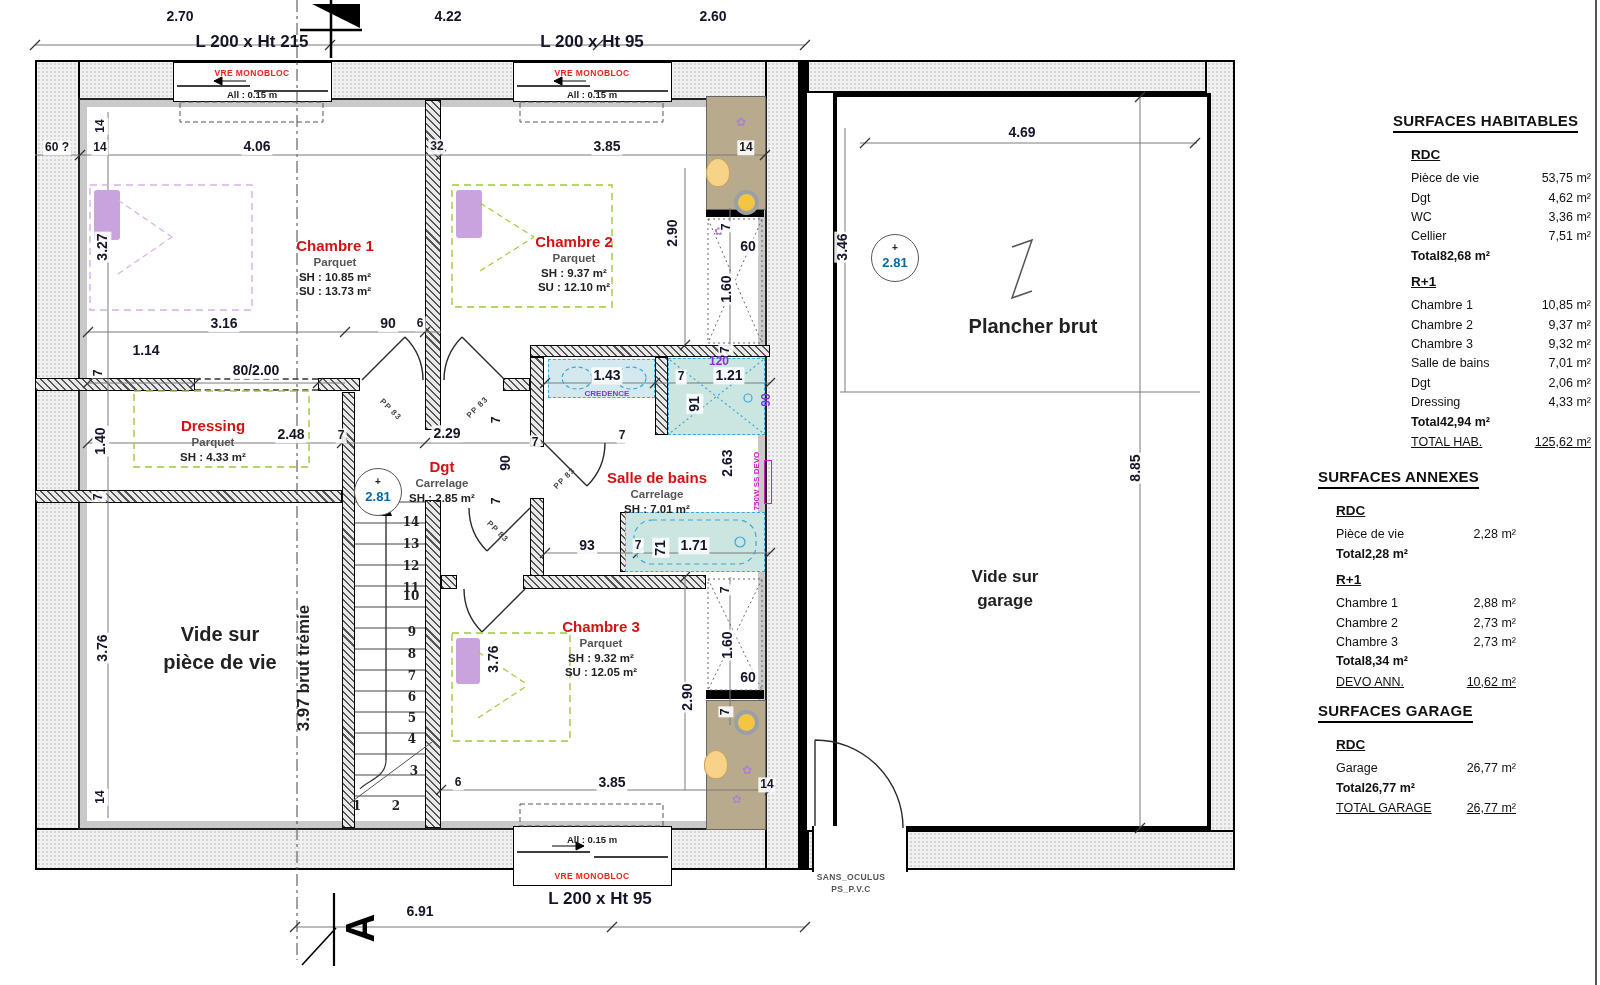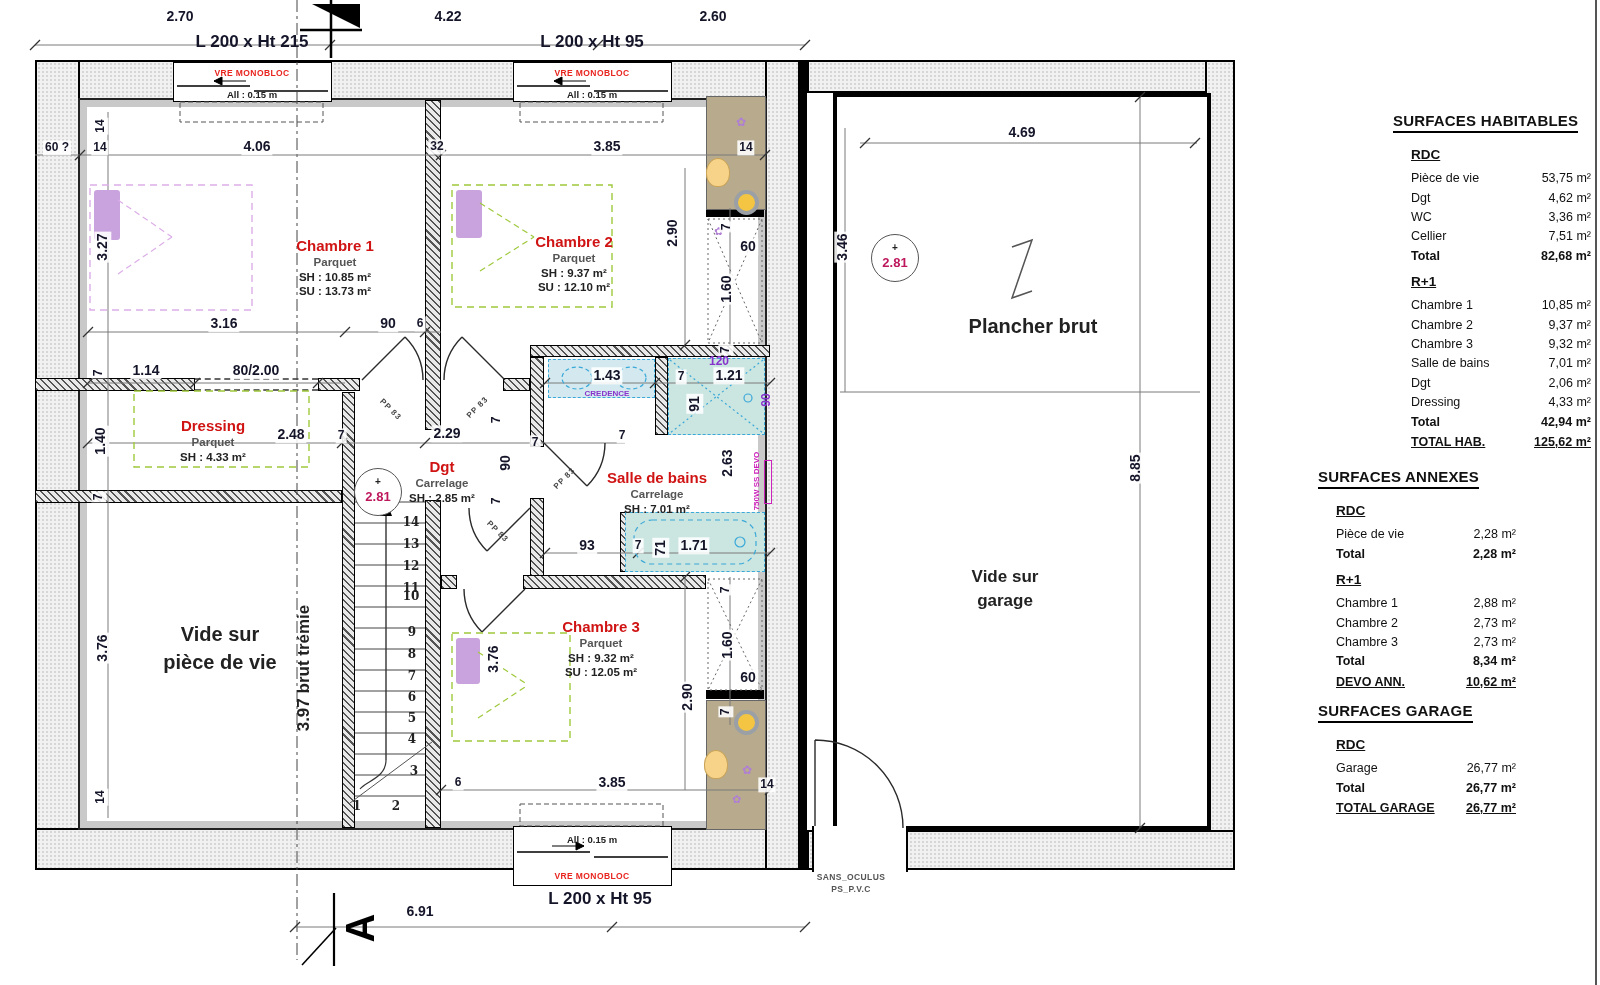--- a/index.html
+++ b/index.html
@@ -32,21 +32,21 @@
   .room{position:absolute;text-align:center;white-space:nowrap;}
   .room .rn{font:bold 15px/1.25 "Liberation Sans",sans-serif;color:#d01414;}
   .room .rm{font:bold 11.5px/1.2 "Liberation Sans",sans-serif;color:#555;}
   .room .rs{font:bold 11.5px/1.25 "Liberation Sans",sans-serif;color:#222;}
   .bigname{position:absolute;transform:translate(-50%,-50%);text-align:center;
            font:bold 20px/1.4 "Liberation Sans",sans-serif;color:#222;white-space:nowrap;}
   .medname{font-size:17px;}
   .lvl{position:absolute;width:46px;height:46px;border:1.6px solid #555;border-radius:50%;
        background:#fff;text-align:center;transform:translate(-50%,-50%);}
   .lvl .p{display:block;font:bold 10px/1 "Liberation Sans",sans-serif;color:#222;margin-top:8px;}
-  .lvl .v{font:bold 13px/1.3 "Liberation Sans",sans-serif;color:#be185d;}
+  .lvl .v{font:bold 13px/1.3 "Liberation Sans",sans-serif;color:#0369a1;}
   .winlabel{position:absolute;transform:translate(-50%,-50%);white-space:nowrap;
             font:bold 17px/1 "Liberation Sans",sans-serif;color:#15152a;}
   .rednote{position:absolute;transform:translate(-50%,-50%);white-space:nowrap;
            font:bold 8.5px/1 "Liberation Sans",sans-serif;color:#e8251f;letter-spacing:.4px;}
   .silltext{position:absolute;transform:translate(-50%,-50%);white-space:nowrap;
             font:bold 9.5px/1 "Liberation Sans",sans-serif;color:#222;}
   .doortext{position:absolute;transform:translate(-50%,-50%);text-align:center;white-space:nowrap;
             font:bold 8.5px/1.4 "Liberation Sans",sans-serif;color:#555;letter-spacing:.4px;}
   .tremie{position:absolute;transform:translate(-50%,-50%) rotate(-90deg);white-space:nowrap;
           font:bold 17px/1 "Liberation Sans",sans-serif;color:#222;}
@@ -57,22 +57,22 @@
   .edge-right{position:absolute;left:1595px;top:0;width:2px;height:985px;background:#555;}
   
   .tbl{position:absolute;width:205px;color:#111;}
   .t-title{display:inline-block;font:bold 15px/1.2 "Liberation Sans",sans-serif;
            border-bottom:2px solid #000;padding-bottom:1px;letter-spacing:.2px;margin-bottom:6px;}
   .t-sec{font:bold 13.5px/1.2 "Liberation Sans",sans-serif;text-decoration:underline;
          margin:8px 0 6px 18px;}
   .t-row{display:flex;justify-content:space-between;margin-left:18px;width:180px;
          font:12.5px/1.55 "Liberation Sans",sans-serif;}
   .t-row .t-v{text-align:right;}
-  .t-total{font-weight:bold;justify-content:space-between;gap:14px;}
-  .t-grand{font-weight:bold;margin-top:1px;}
+  .t-total{font-weight:bold;justify-content:flex-start;}
+  .t-grand{font-weight:normal;margin-top:1px;}
   .t-grand .t-l,.t-grand .t-v{text-decoration:underline;}
 </style>
 </head>
 <body>
 
 <div id="stage">
 
   <div class="layer">
 
     <div class="wall" style="left:35px;top:60px;width:772px;height:40px"></div>
@@ -308,21 +308,21 @@
         <span class="dim sm" style="left: 101px; top: 126px; transform: translate(-50%, -50%) rotate(-90deg);">14</span>
         <span class="dim" style="left: 103px; top: 247px; transform: translate(-50%, -50%) rotate(-90deg);">3.27</span>
         <span class="dim sm" style="left: 99px; top: 373px; transform: translate(-50%, -50%) rotate(-90deg);">7</span>
         <span class="dim" style="left: 101px; top: 441px; transform: translate(-50%, -50%) rotate(-90deg);">1.40</span>
         <span class="dim sm" style="left: 99px; top: 497px; transform: translate(-50%, -50%) rotate(-90deg);">7</span>
         <span class="dim" style="left: 103px; top: 648px; transform: translate(-50%, -50%) rotate(-90deg);">3.76</span>
         <span class="dim sm" style="left: 101px; top: 797px; transform: translate(-50%, -50%) rotate(-90deg);">14</span>
         <span class="dim" style="left: 224px; top: 324px; transform: translate(-50%, -50%);">3.16</span>
         <span class="dim" style="left: 388px; top: 324px; transform: translate(-50%, -50%);">90</span>
         <span class="dim sm" style="left: 420px; top: 324px; transform: translate(-50%, -50%);">6</span>
-        <span class="dim" style="left: 146px; top: 371px; transform: translate(-50%, -50%);">1.14</span>
+        <span class="dim" style="left: 146px; top: 351px; transform: translate(-50%, -50%);">1.14</span>
         <span class="dim" style="left: 256px; top: 371px; transform: translate(-50%, -50%);">80/2.00</span>
         <span class="dim" style="left: 291px; top: 435px; transform: translate(-50%, -50%);">2.48</span>
         <span class="dim sm" style="left: 341px; top: 436px; transform: translate(-50%, -50%);">7</span>
         <span class="dim" style="left: 447px; top: 434px; transform: translate(-50%, -50%);">2.29</span>
         <span class="dim" style="left: 506px; top: 463px; transform: translate(-50%, -50%) rotate(-90deg);">90</span>
         <span class="dim sm" style="left: 497px; top: 420px; transform: translate(-50%, -50%) rotate(-90deg);">7</span>
         <span class="dim sm" style="left: 497px; top: 501px; transform: translate(-50%, -50%) rotate(-90deg);">7</span>
         <span class="dim sm" style="left: 622px; top: 436px; transform: translate(-50%, -50%);">7</span>
         <span class="dim sm" style="left: 535px; top: 443px; transform: translate(-50%, -50%);">7</span>
         <span class="dim" style="left: 607px; top: 376px; transform: translate(-50%, -50%);">1.43</span>

